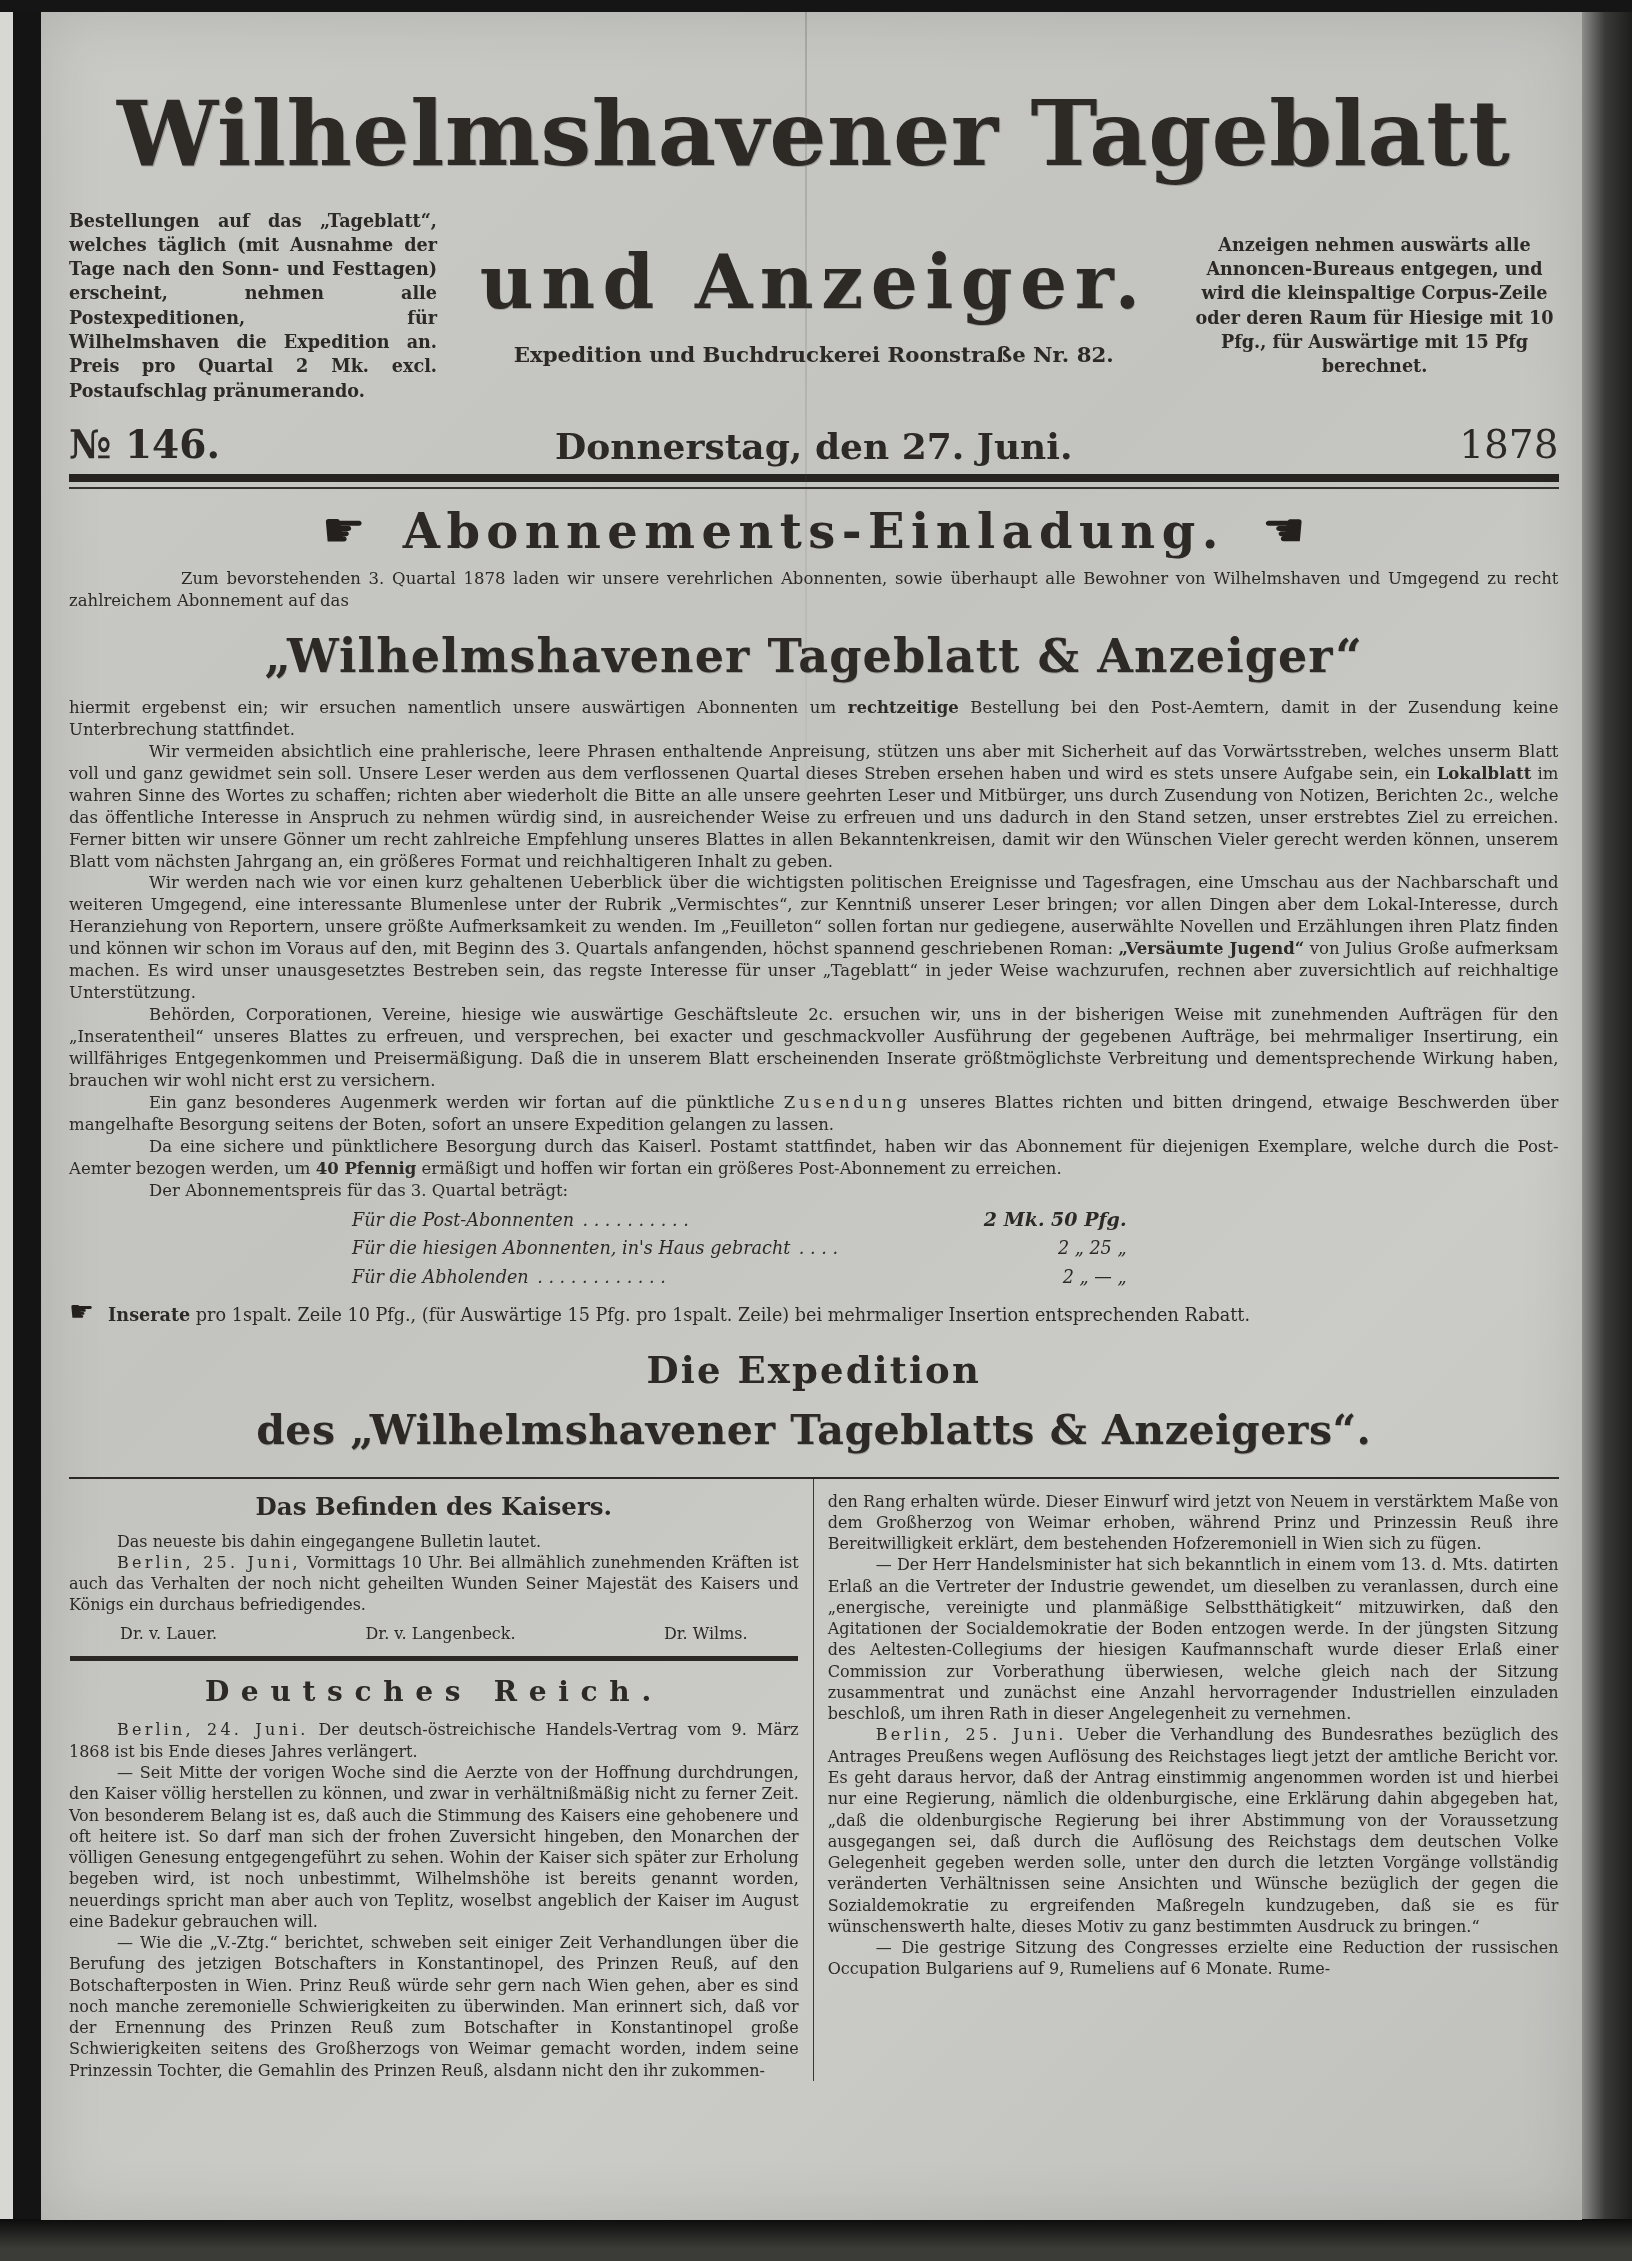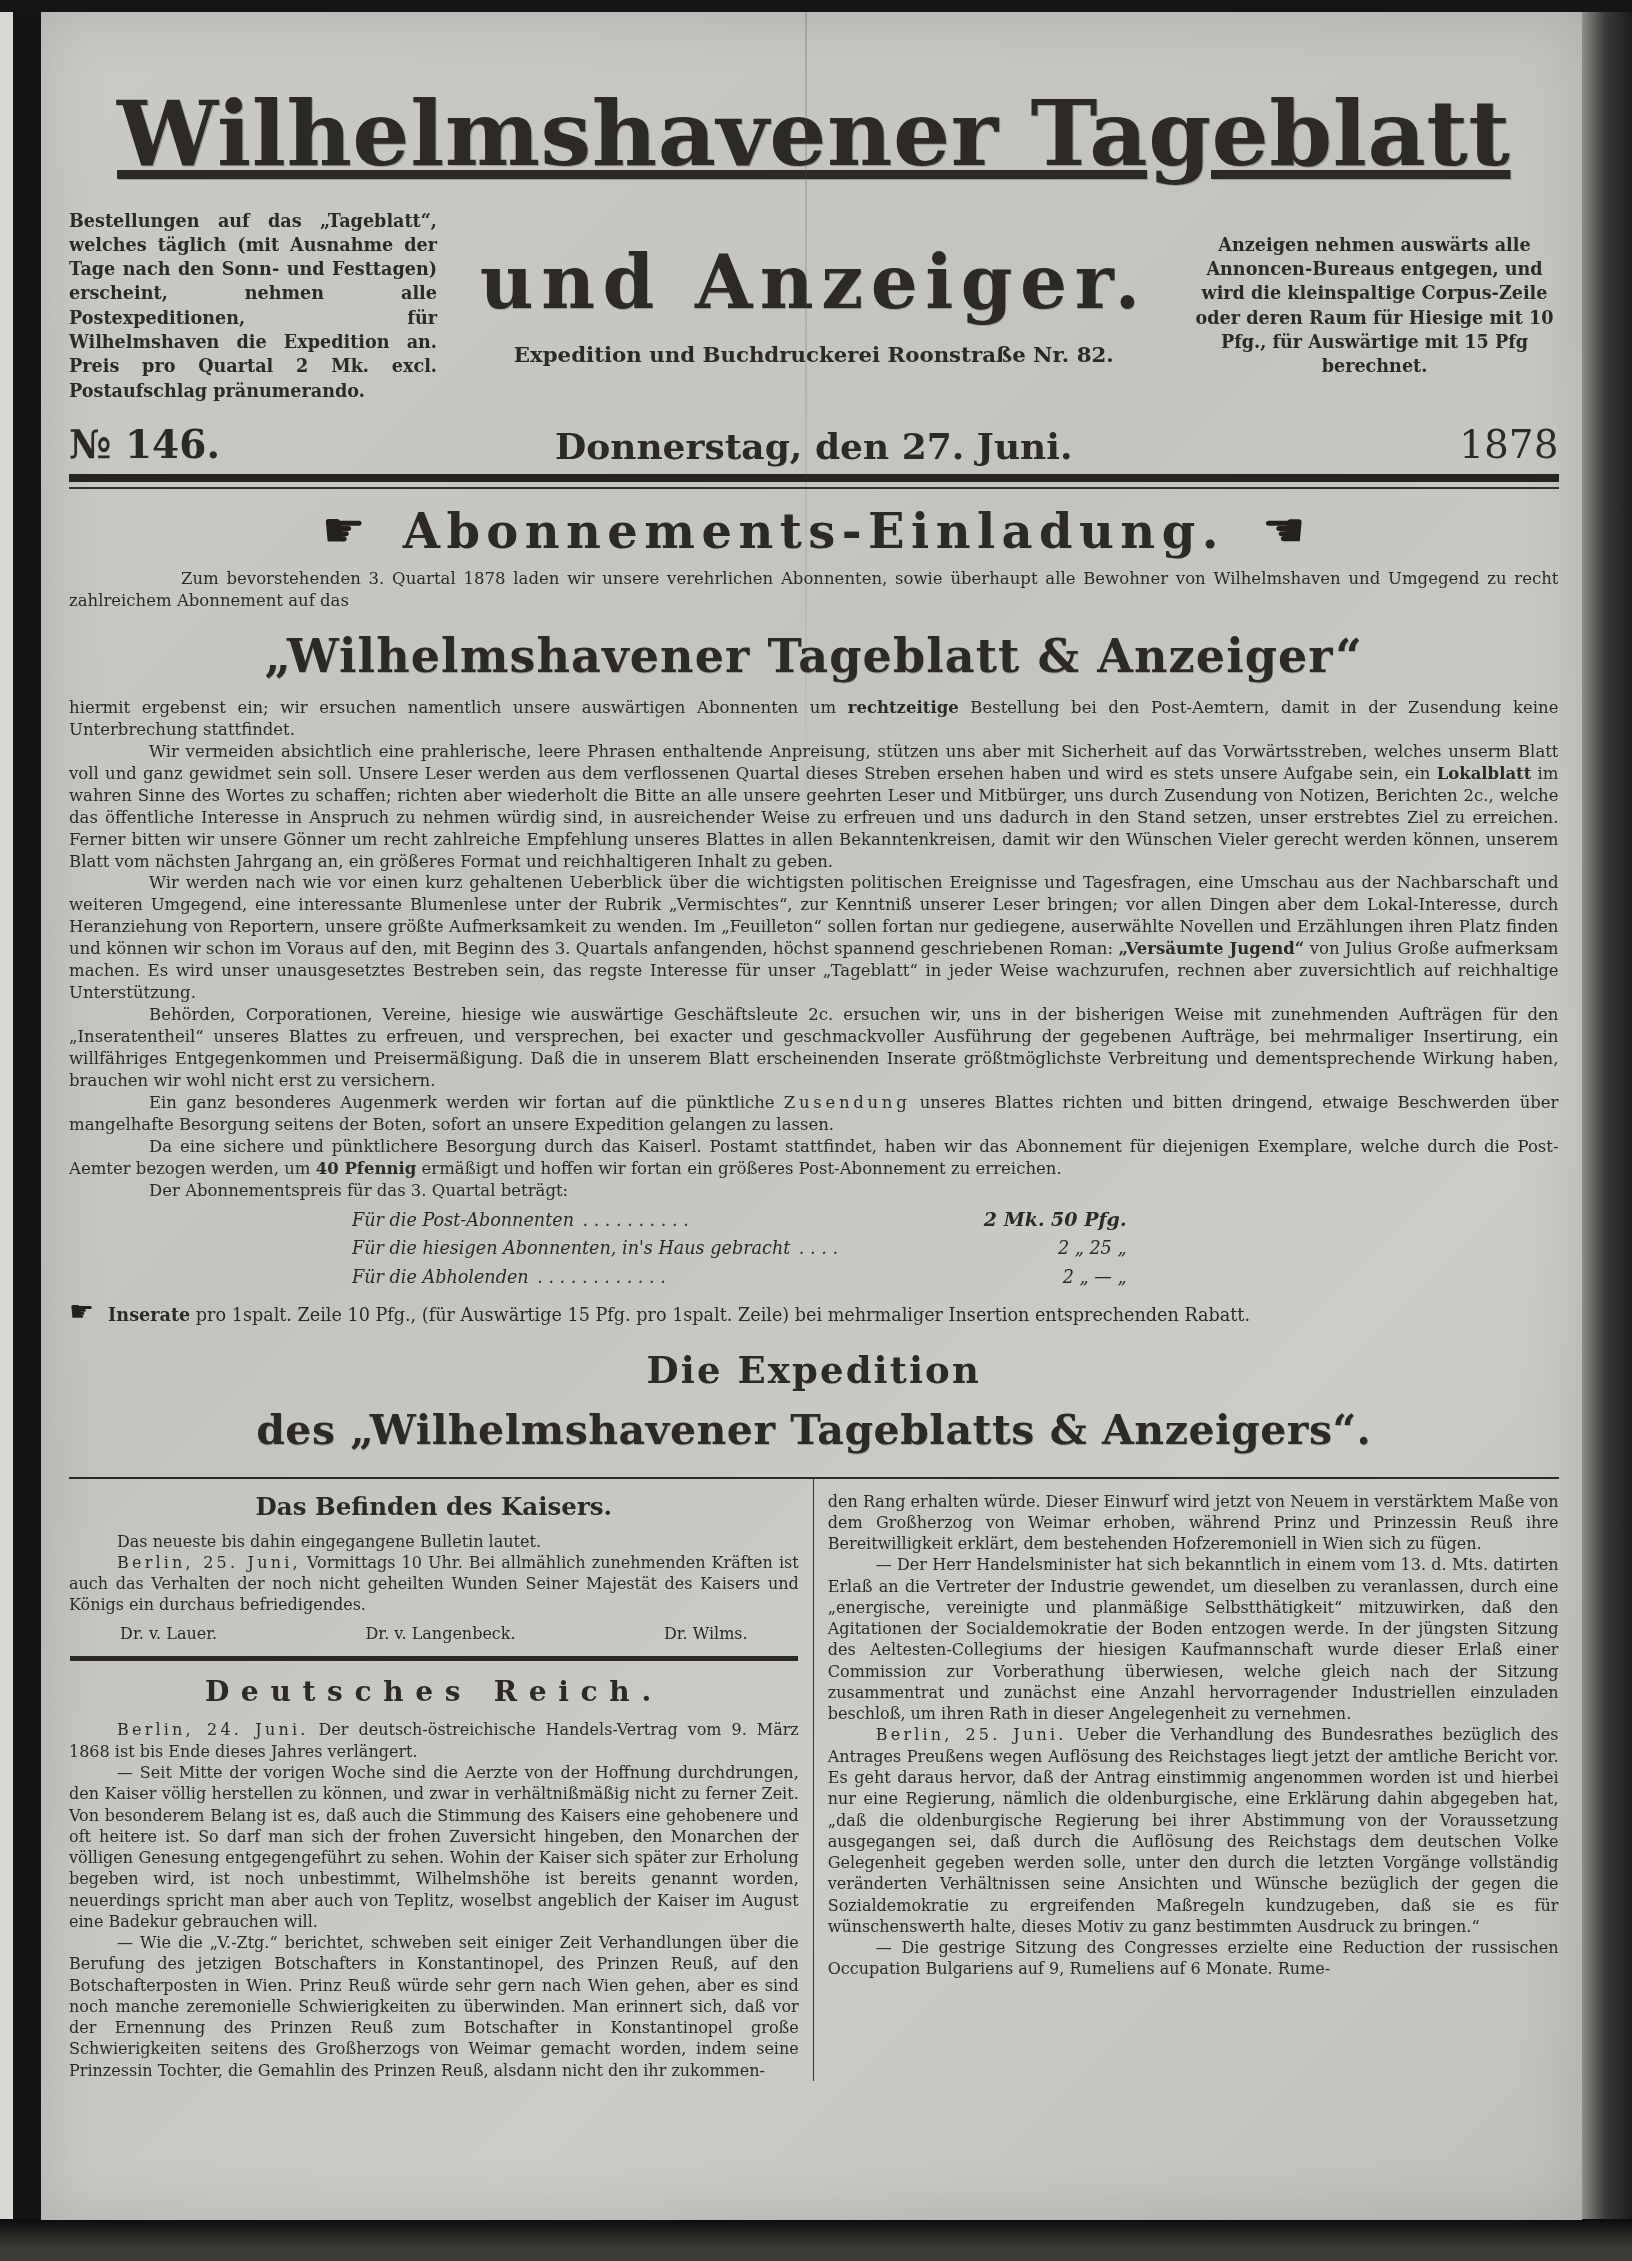--- a/index.html
+++ b/index.html
@@ -15,21 +15,21 @@
               background:linear-gradient(to bottom,#0c0c0c,#3b3b37 70%);}
   .paper{position:absolute;left:41px;top:11.7px;right:51px;bottom:41px;
          background:linear-gradient(135deg,#c9c9c6 0%,#c3c3c0 40%,#cbcbc8 70%,#bfbfbc 100%);
          box-shadow:inset 0 0 64px rgba(0,0,0,.12);overflow:hidden;
          padding:0 23.5px 0 28px;box-sizing:border-box;}
   .paper::after{content:"";position:absolute;top:0;left:49.6%;width:2.1px;height:40%;
          background:linear-gradient(to bottom,rgba(80,75,70,.25),rgba(80,75,70,0));}
   
   .masthead-title{margin-top:76px;text-align:center;font-size:90px;font-weight:bold;
          white-space:nowrap;letter-spacing:0.5px;line-height:1;
-         text-shadow:1.1px 1.1px 0.5px rgba(40,36,30,.25);text-decoration:underline;}
+         text-shadow:1.1px 1.1px 0.5px rgba(40,36,30,.25);}
   .mast-row{display:flex;margin-top:31px;align-items:center;}
   .mast-side{flex:0 0 368px;font-size:17.6px;line-height:1.38;text-align:justify;font-weight:600;}
   .mast-side.right{text-align:center;}
   .mast-center{flex:1;text-align:center;}
   .mast-sub{font-size:74px;font-weight:bold;letter-spacing:7.5px;line-height:1;
          text-shadow:0.5px 0.5px 0.5px rgba(40,36,30,.25);}
   .mast-imprint{margin-top:23.5px;font-size:21.3px;font-weight:600;}
   
   .dateline{display:flex;align-items:flex-end;margin-top:18px;}
   .issue-no{flex:0 0 299px;font-size:39px;font-weight:bold;}

